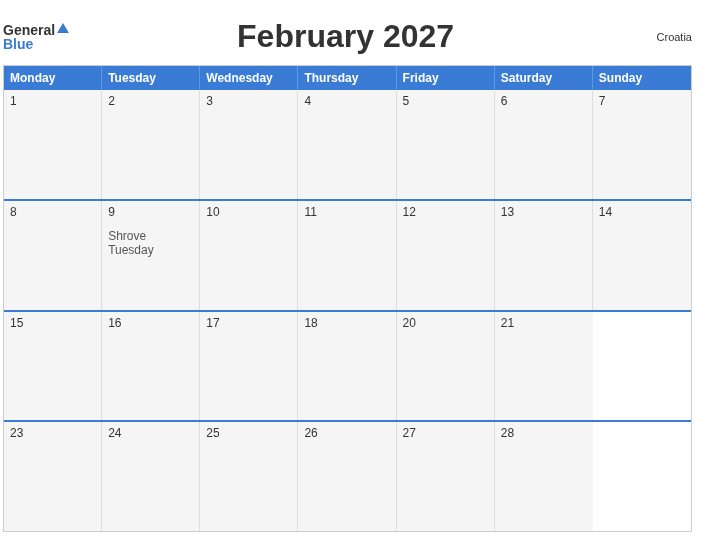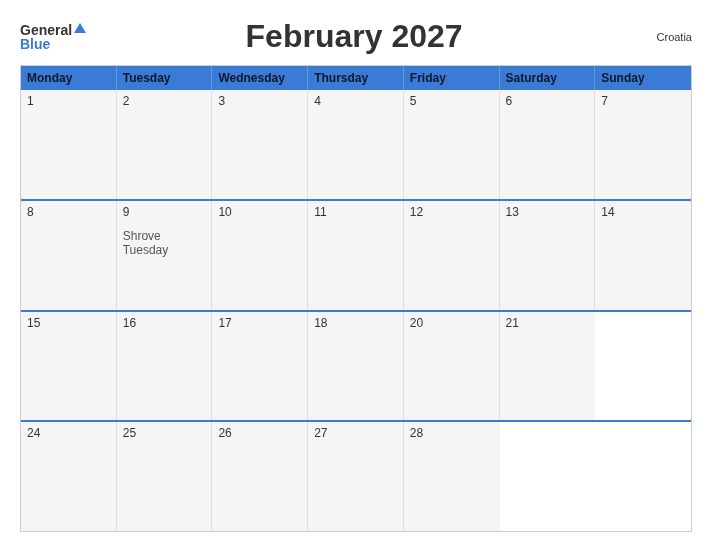--- a/index.html
+++ b/index.html
@@ -6,21 +6,21 @@
     body {
       background: #fff;
       font-family: Arial, sans-serif;
       width: 712px;
       height: 550px;
       overflow: hidden;
     }
     .page {
       width: 712px;
       height: 550px;
-      padding: 18px 20px 18px 20px;
+      padding: 18px 20px 18px 3px;
       display: flex;
       flex-direction: column;
     }
     .header {
       display: flex;
       align-items: center;
       justify-content: space-between;
       margin-bottom: 10px;
     }
     .logo {
@@ -73,21 +73,21 @@
       display: flex;
       flex-direction: column;
       border: 1px solid #ccc;
     }
     .cal-header-row {
       display: grid;
       grid-template-columns: repeat(7, 1fr);
       background: #3a7bd5;
     }
     .cal-header-cell {
-      color: #0f172a;
+      color: #ffffff;
       font-size: 12px;
       font-weight: bold;
       padding: 5px 6px;
       border-right: 1px solid #5a9be0;
     }
     .cal-header-cell:last-child {
       border-right: none;
     }
     .cal-body {
       flex: 1;
@@ -216,20 +216,23 @@
           </div>
           <div class="cal-cell">
             <span class="day-num">20</span>
           </div>
           <div class="cal-cell">
             <span class="day-num">21</span>
           </div>
         </div>
         <div class="cal-week">
           <div class="cal-cell">
+            <span class="day-num">23</span>
+          </div>
+          <div class="cal-cell">
             <span class="day-num">24</span>
           </div>
           <div class="cal-cell">
             <span class="day-num">25</span>
           </div>
           <div class="cal-cell">
             <span class="day-num">26</span>
           </div>
           <div class="cal-cell">
             <span class="day-num">27</span>

